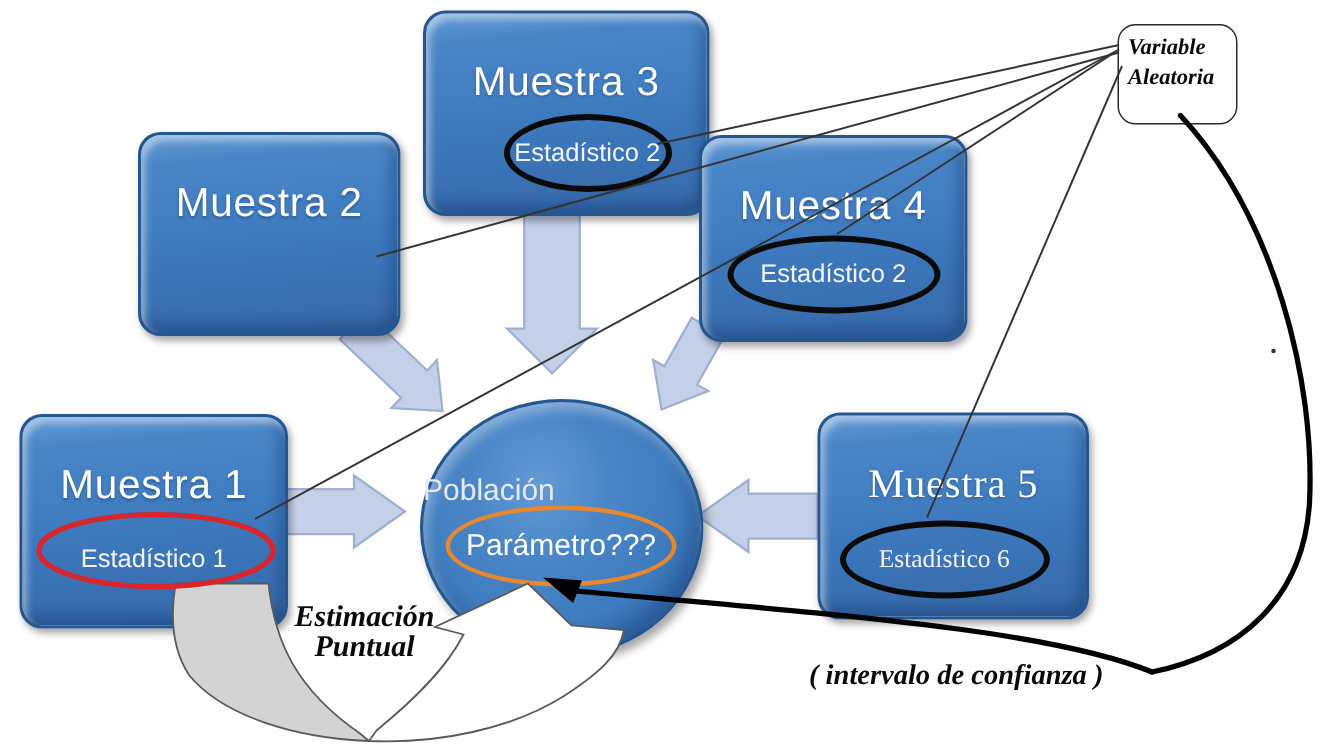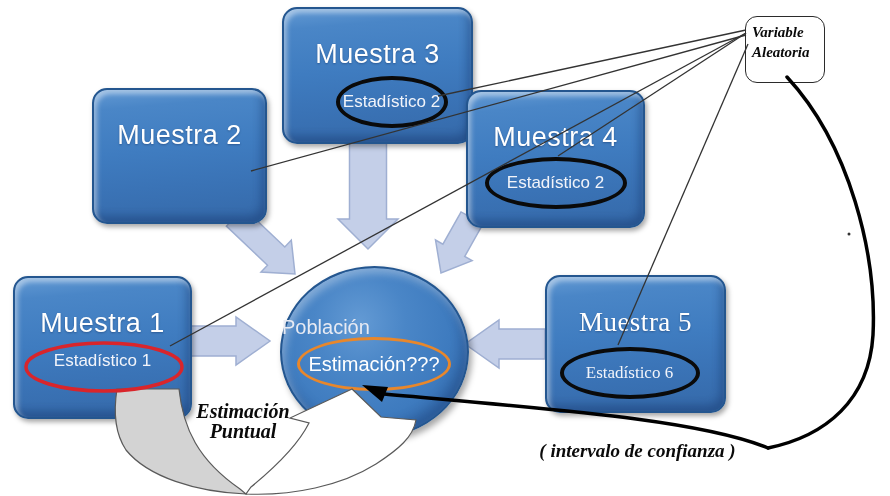--- a/index.html
+++ b/index.html
@@ -19,21 +19,21 @@
   .b2{left:92px;top:88px;width:171px;height:132px;}
   .b3{left:282px;top:7px;width:187px;height:133px;}
   .b4{left:466px;top:90px;width:175px;height:134px;}
   .b5{left:545px;top:275px;width:177px;height:134px;font-family:Liberation Serif, serif;}
   .sample-title{position:absolute;left:0;right:0;top:30px;text-align:center;
     font-size:27px;color:#ffffff;letter-spacing:.5px;text-shadow:0 1px 2px rgba(10,30,70,.35);}
   .stat-ellipse{position:absolute;left:50%;transform:translateX(-50%);
     border:4px solid #0a0a0a;border-radius:50%;
     display:flex;align-items:center;justify-content:center;}
   .stat-label{font-size:17px;color:#f2f4fa;}
-  .b1 .stat-ellipse{width:156px;height:46px;top:56px;border-color:transparent;}
+  .b1 .stat-ellipse{width:156px;height:46px;top:68px;border-color:transparent;}
   .b2 .stat-ellipse{width:148px;height:44px;top:64px;}
   .b3 .stat-ellipse{width:104px;height:44px;top:67px;margin-left:14px;}
   .b4 .stat-ellipse{width:134px;height:44px;top:65px;}
   .b5 .stat-ellipse{width:132px;height:44px;top:70px;margin-left:-6px;}
 
   
   .population-circle{position:absolute;z-index:2;left:280px;top:266px;width:185px;height:168px;
     border-radius:50%;border:2px solid #24568f;
     background:radial-gradient(ellipse at 42% 32%,#639ad4 0%,#4a86c7 30%,#3e7bbf 60%,#336aab 85%,#2d5f9c 100%);
     box-shadow:inset 3px 5px 8px rgba(255,255,255,.35), inset -4px -8px 12px rgba(8,30,80,.28),
@@ -94,21 +94,21 @@
   <div class="sample-box b5">
     <div class="sample-title">Muestra 5</div>
     <div class="stat-ellipse" style="border-color: rgb(10, 10, 10);">
       <span class="stat-label">Estadístico 6</span>
     </div>
   </div>
 
   <div class="population-circle">
     <div class="pop-title">Población</div>
     <div class="param-ellipse" style="border-color: rgb(232, 135, 43);">
-      <span class="param-label">Estimación???</span>
+      <span class="param-label">Parámetro???</span>
     </div>
   </div>
 
   <div class="va-box">
     <div>Variable</div>
     <div>Aleatoria</div>
   </div>
 
   <svg id="overlay-layer" class="layer" width="890" height="496" viewBox="0 0 890 496">
     <g stroke="#333333" stroke-width="1.3" fill="none">

